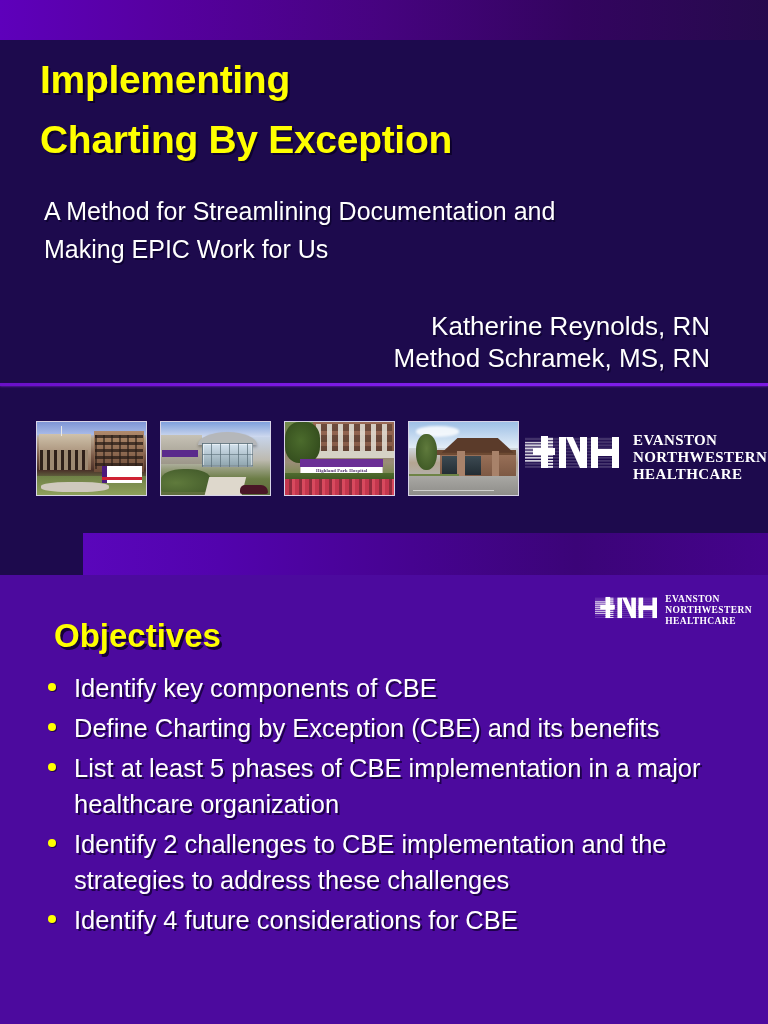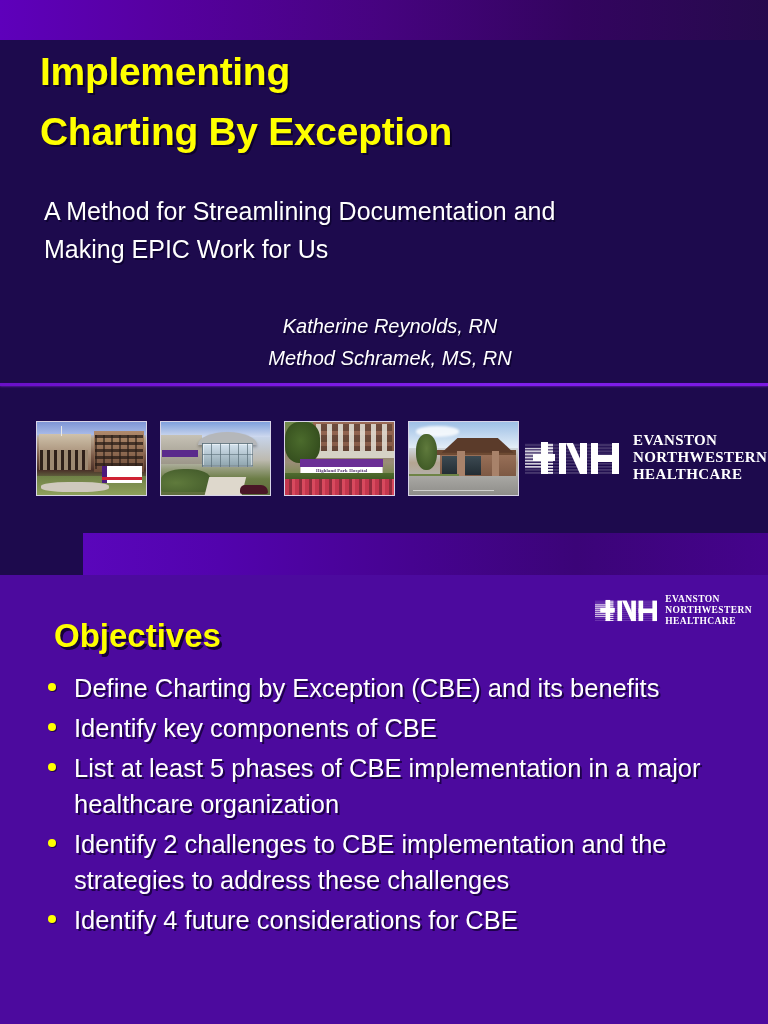--- a/index.html
+++ b/index.html
@@ -16,41 +16,40 @@
   .slide1 {
     position:absolute; left:0; top:0; width:768px; height:575px;
     background:#1d0a4d;
     overflow:hidden;
   }
   .s1-topband {
     position:absolute; left:0; top:0; width:768px; height:40px;
     background:linear-gradient(to right,#5e00bb 0%,#56009f 22%,#46037f 50%,#33045f 75%,#260a4d 100%);
   }
   .s1-title {
-    position:absolute; left:40px; top:42px; width:700px;
+    position:absolute; left:40px; top:50px; width:700px;
     color:#ffff00;
     font-size:39px; font-weight:bold; line-height:60px;
     letter-spacing:-0.3px;
     text-shadow:2px 2px 0 rgba(10,0,40,.85);
     white-space:pre-line;
   }
   .s1-subtitle {
     position:absolute; left:44px; top:192px; width:680px;
     color:#ffffff;
     font-size:25px; font-weight:normal; line-height:38px;
     text-shadow:1.5px 1.5px 0 rgba(10,0,40,.7);
     white-space:pre-line;
   }
   .s1-authors {
     position:absolute; right:58px; top:310px; width:640px;
-    text-align:center;
+    text-align:right;
     color:#ffffff;
-    font-size:20px; line-height:32px;
+    font-size:26px; line-height:32px;
     text-shadow:1.5px 1.5px 0 rgba(10,0,40,.7);
-    font-style:italic;
   }
   .s1-divider {
     position:absolute; left:0; top:383px; width:768px; height:3px;
     background:linear-gradient(to right,#6a10c8 0%,#7a18e0 35%,#8020ee 65%,#7a18e0 100%);
     box-shadow:0 1px 2px rgba(140,40,230,.45);
   }
   .s1-photos {
     position:absolute; left:36px; top:421px;
     display:flex; gap:13px;
   }
@@ -120,21 +119,21 @@
   .p4-bldg  { position:absolute; left:28%; top:42%; width:70%; height:34%; background:linear-gradient(to bottom,#9a7159,#7c5843); }
   .p4-glass { position:absolute; left:30%; top:46%; width:36%; height:26%; background:linear-gradient(to bottom,#3c4a52,#222c33); }
   .p4-pillL { position:absolute; left:44%; top:40%; width:7%; height:38%; background:#a8826a; }
   .p4-pillR { position:absolute; left:76%; top:40%; width:7%; height:38%; background:#a8826a; }
   .p4-tree  { position:absolute; left:6%; top:16%; width:20%; height:50%; background:radial-gradient(ellipse at 50% 40%,#5f7a3c,#36501f); border-radius:45%; }
   .p4-lot   { position:absolute; left:0; bottom:0; width:100%; height:26%; background:linear-gradient(to bottom,#a9a8a4,#8e8d89); }
   .p4-line  { position:absolute; left:4%; bottom:6%; width:74%; height:1px; background:rgba(255,255,255,.55); }
   .p4-grass { position:absolute; left:0; bottom:20%; width:46%; height:9%; background:#6e8446; }
 
   
-  .enh-logo { display:flex; align-items:center; }
+  .enh-logo { display:flex; }
   .enh-mark { position:relative; flex:0 0 auto; }
   .enh-words {
     font-family:"Liberation Serif", serif;
     color:#ffffff; font-weight:bold;
     letter-spacing:.4px;
     white-space:pre-line;
   }
   .s1-logo { position:absolute; left:525px; top:432px; }
   .s1-logo .enh-mark { width:94px; height:40px; }
   .s1-logo .enh-words { font-size:15px; line-height:17px; margin-left:14px; }
@@ -319,28 +318,28 @@
       <span class="enh-words">EVANSTON
 NORTHWESTERN
 HEALTHCARE</span>
     </div>
 
     <h2 class="s2-heading">Objectives</h2>
 
     <ul class="s2-list">
       <li>
         <span class="dot"></span>
+        <span>Identify key components of CBE</span>
+      </li>
+      <li>
+        <span class="dot"></span>
         <span>Define Charting by Exception (CBE) and its benefits</span>
       </li>
       <li>
         <span class="dot"></span>
-        <span>Identify key components of CBE</span>
-      </li>
-      <li>
-        <span class="dot"></span>
         <span>List at least 5 phases of CBE implementation in a major healthcare organization</span>
       </li>
       <li>
         <span class="dot"></span>
         <span>Identify 2 challenges to CBE implementation and the strategies to address these challenges</span>
       </li>
       <li>
         <span class="dot"></span>
         <span>Identify 4 future considerations for CBE</span>
       </li>

